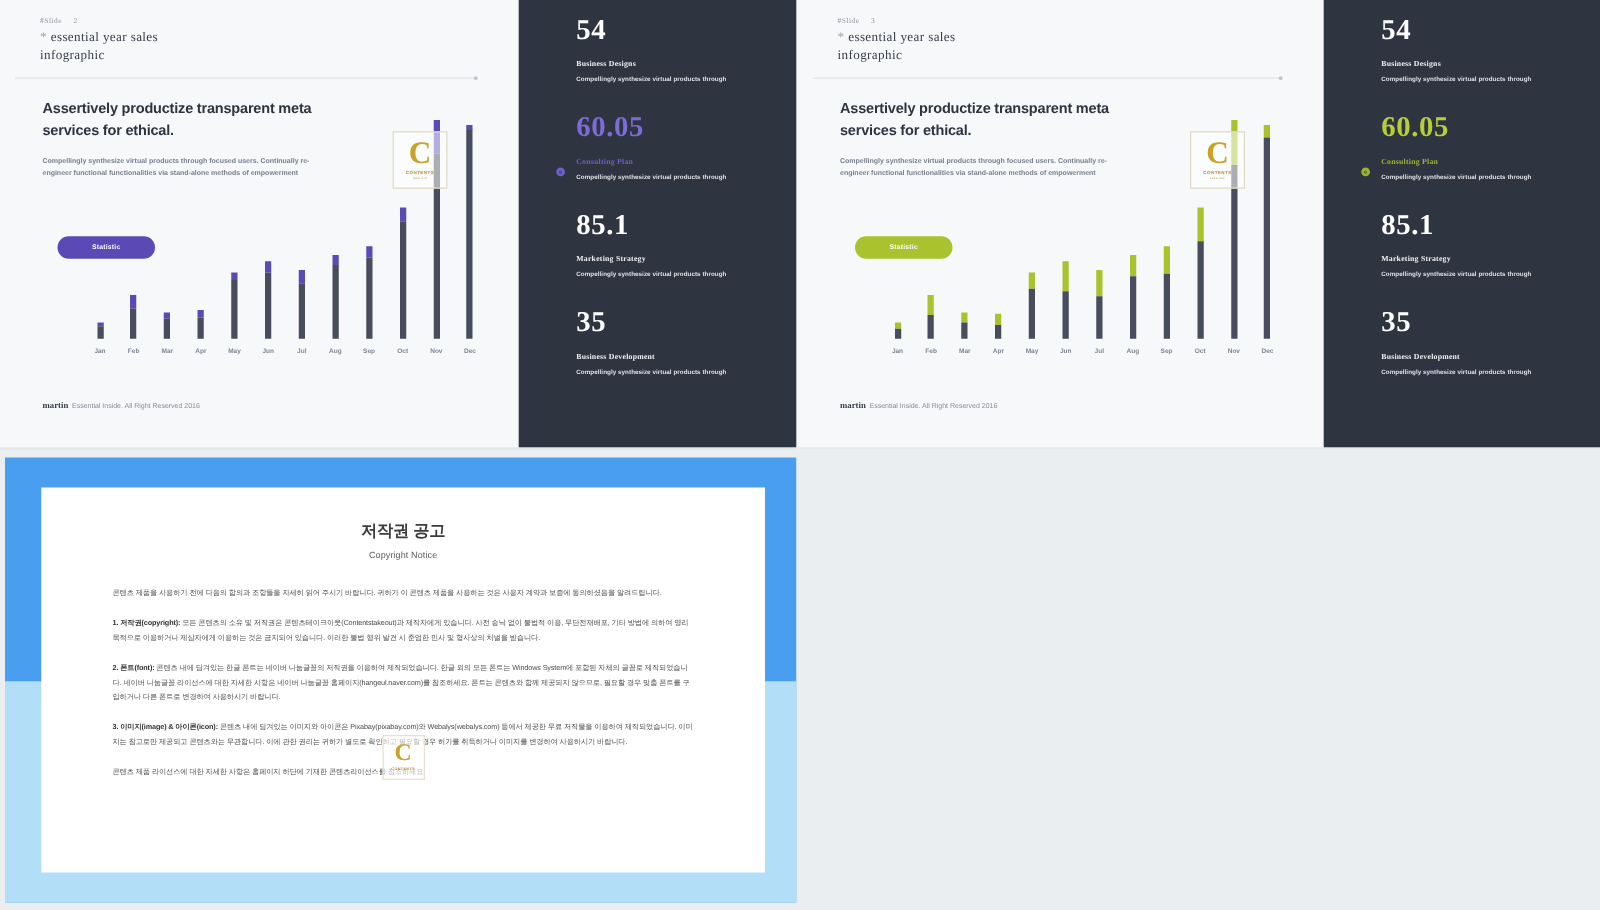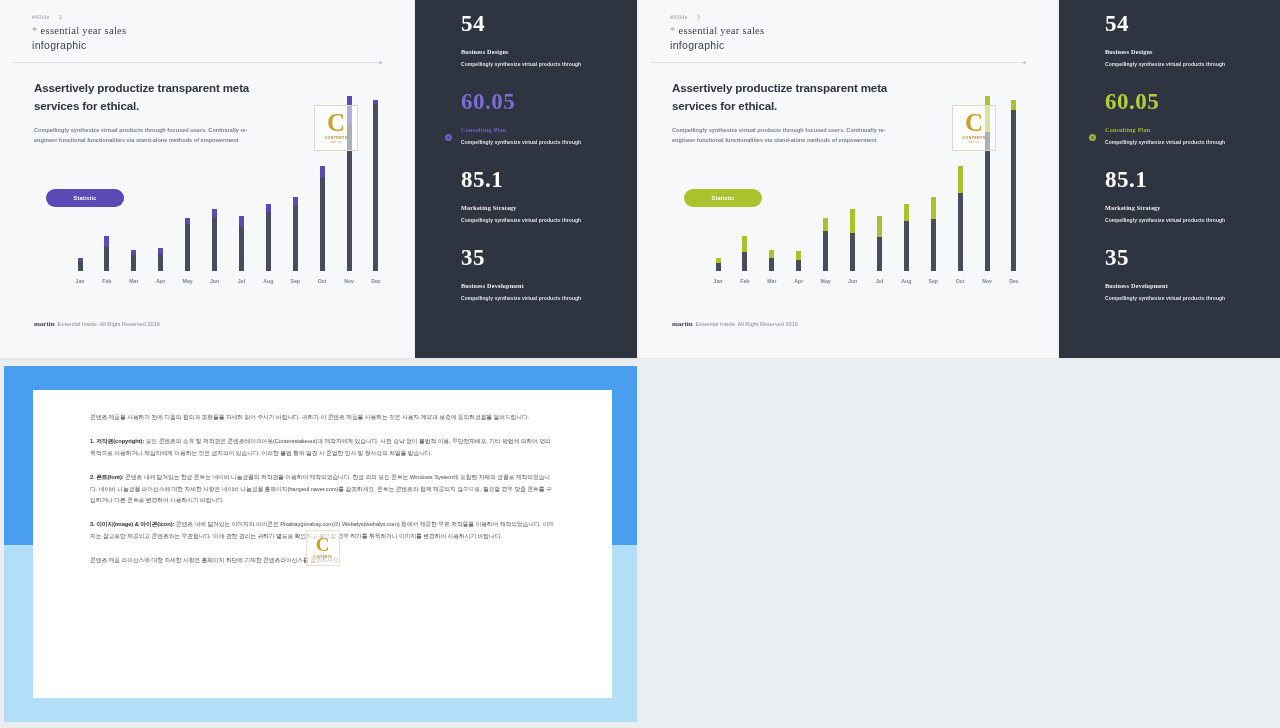--- a/index.html
+++ b/index.html
@@ -30,21 +30,21 @@
     margin-left:20px;padding-top:8px;
   }
   .eyebrow .num{margin-left:9px;}
   .kicker{
     font-family:"Liberation Serif",serif;
     font-size:10.5px;color:#3a3f4c;margin-left:20px;margin-top:5px;
     letter-spacing:.3px;
   }
   .kicker .star{color:#9aa0ad;margin-right:3px;}
   .kicker2{
-    font-family:Liberation Sans, sans-serif;
+    font-family:Liberation Serif, serif;
     font-size:10.5px;color:#3a3f4c;margin-left:20px;margin-top:3px;
     letter-spacing:.3px;
   }
   .rule{
     position:absolute;left:0;right:20px;top:56px;height:1px;
     background:#dfe2e7;
   }
   .rule:after{
     content:"";position:absolute;right:0;top:-1px;width:3px;height:3px;
     background:#bfc4cd;border-radius:50%;
@@ -484,20 +484,22 @@
       </div>
   </div>
 
   <div class="seam"></div>
 
   <div class="right-bg"></div>
 
   <div class="doc-frame">
     <div class="lower"></div>
     <div class="doc-page">
+      <div class="doc-title">저작권 공고</div>
+      <div class="doc-sub">Copyright Notice</div>
       <div class="doc-body" id="docBody">
         <div class="doc-wm">
           <div class="c">C</div>
           <div class="t1">CONTENTS</div>
         </div>
       <div class="doc-p">콘텐츠 제품을 사용하기 전에 다음의 합의과 조항들을 자세히 읽어 주시기 바랍니다. 귀하가 이 콘텐츠 제품을 사용하는 것은 사용자 계약과 보증에 동의하셨음을 알려드립니다.</div>
           <div class="doc-p"><b>1. 저작권(copyright):</b> 모든 콘텐츠의 소유 및 저작권은 콘텐츠테이크아웃(Contentstakeout)과 제작자에게 있습니다. 사전 승낙 없이 불법적 이용, 무단전재배포, 기타 방법에 의하여 영리 목적으로 이용하거나 제삼자에게 이용하는 것은 금지되어 있습니다. 이러한 불법 행위 발견 시 준엄한 민사 및 형사상의 처벌을 받습니다.</div>
           <div class="doc-p"><b>2. 폰트(font):</b> 콘텐츠 내에 담겨있는 한글 폰트는 네이버 나눔글꼴의 저작권을 이용하여 제작되었습니다. 한글 외의 모든 폰트는 Windows System에 포함된 자체의 글꼴로 제작되었습니다. 네이버 나눔글꼴 라이선스에 대한 자세한 사항은 네이버 나눔글꼴 홈페이지(hangeul.naver.com)를 참조하세요. 폰트는 콘텐츠와 함께 제공되지 않으므로, 필요할 경우 맞춤 폰트를 구입하거나 다른 폰트로 변경하여 사용하시기 바랍니다.</div>
           <div class="doc-p"><b>3. 이미지(image) &amp; 아이콘(icon):</b> 콘텐츠 내에 담겨있는 이미지와 아이콘은 Pixabay(pixabay.com)와 Webalys(webalys.com) 등에서 제공한 무료 저작물을 이용하여 제작되었습니다. 이미지는 참고로만 제공되고 콘텐츠와는 무관합니다. 이에 관한 권리는 귀하가 별도로 확인하고 필요할 경우 허가를 취득하거나 이미지를 변경하여 사용하시기 바랍니다.</div>
           <div class="doc-p">콘텐츠 제품 라이선스에 대한 자세한 사항은 홈페이지 하단에 기재한 콘텐츠라이선스를 참조하세요.</div>

